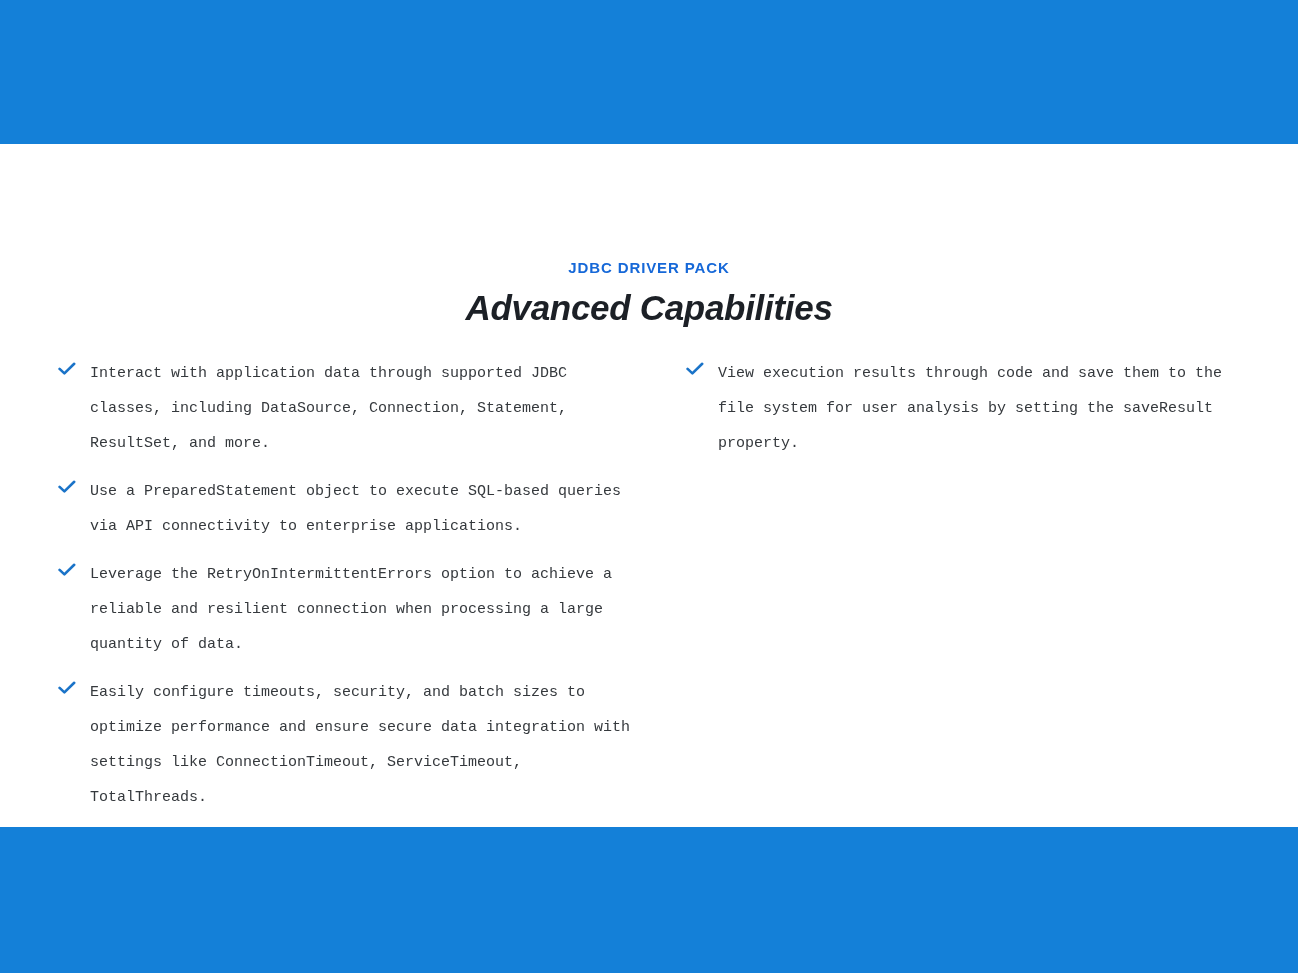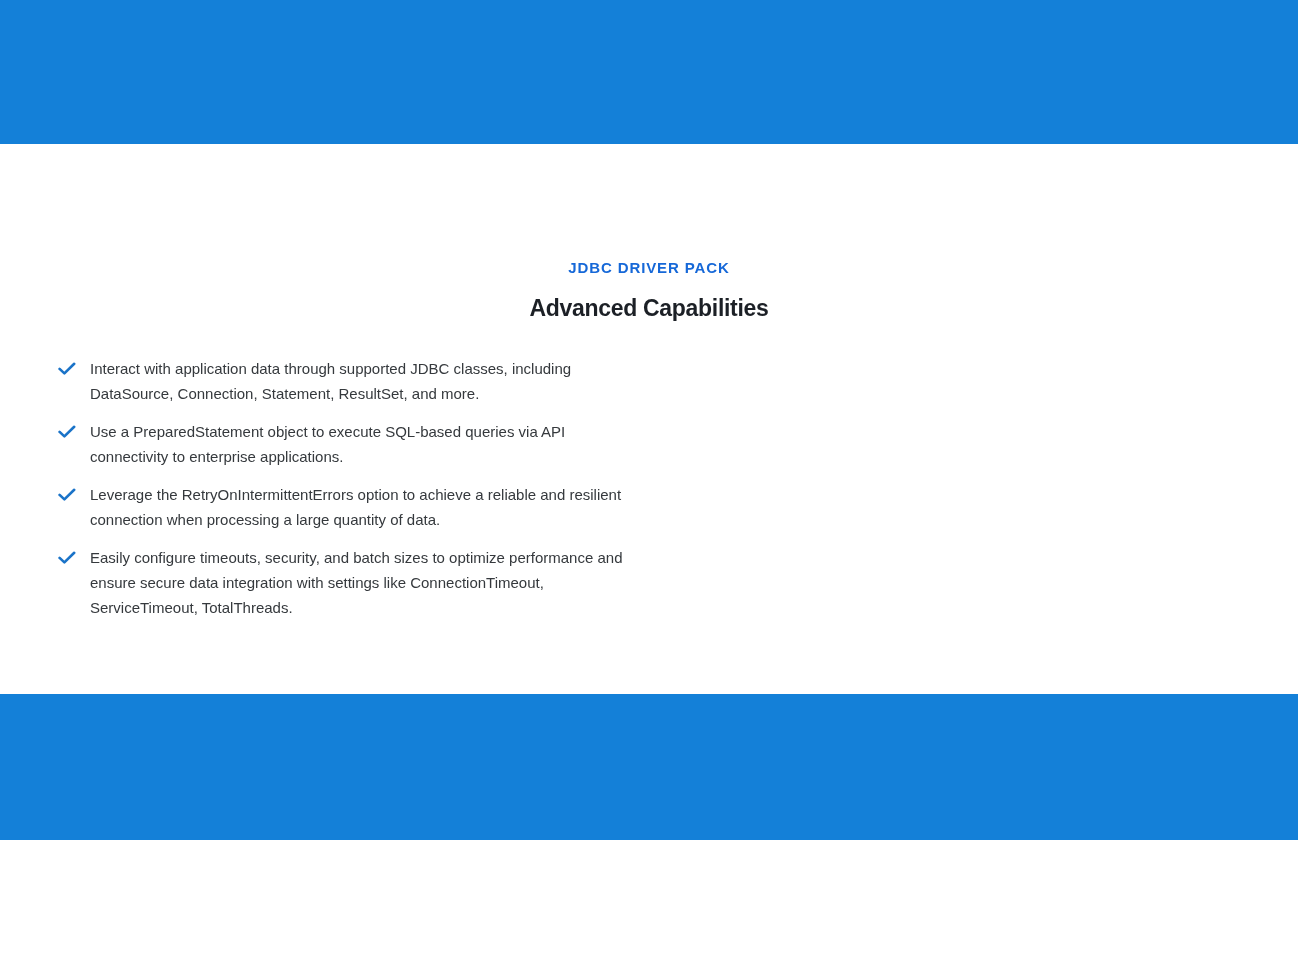--- a/index.html
+++ b/index.html
@@ -9,21 +9,21 @@
   body {
     width: 1298px;
     height: 973px;
     background: #ffffff;
     font-family: "Liberation Sans", sans-serif;
     overflow: hidden;
   }
   .page {
     position: relative;
     width: 1298px;
-    height: 840px;
+    height: 973px;
     background: #ffffff;
     display: flex;
     flex-direction: column;
   }
   .band {
     width: 100%;
     background: #1480d8;
     flex: 0 0 auto;
   }
   .band-top { height: 144px; }
@@ -41,26 +41,27 @@
   }
   .eyebrow {
     font-size: 15px;
     font-weight: bold;
     letter-spacing: 0.9px;
     color: #1668d8;
     line-height: 18px;
     margin: 0;
   }
   .title {
-    font-size: 23px;
+    font-size: 35px;
     font-weight: bold;
     color: #1c2026;
     line-height: 44px;
     letter-spacing: -0.3px;
     margin: 9px 0 0 0;
+    font-style: italic;
   }
 
   .columns {
     display: flex;
     margin-top: 26px;
     padding: 0 52px 0 58px;
     box-sizing: border-box;
     align-items: flex-start;
   }
   .col {
@@ -84,22 +85,23 @@
     margin-right: 14px;
     display: flex;
     align-items: center;
     justify-content: flex-start;
   }
   .check svg { display: block; }
 
   .bullet-text {
     flex: 1 1 auto;
     font-size: 15px;
-    line-height: 25px;
+    line-height: 35px;
     color: #35393d;
+    font-family: Liberation Mono, monospace;
   }
 </style>
 </head>
 <body>
 
 <div class="page">
 
   <div class="band band-top"></div>
 
   <div class="content">
@@ -140,20 +142,28 @@
           <span class="check">
             <svg width="18" height="14" viewBox="0 0 18 14">
                 <path d="M1.6 6.9 L6.4 11.4 L16.2 1.8" fill="none" stroke="#1a73c8" stroke-width="2.6" stroke-linecap="round" stroke-linejoin="round"></path>
               </svg>
           </span>
           <span class="bullet-text">Easily configure timeouts, security, and batch sizes to optimize performance and ensure secure data integration with settings like ConnectionTimeout, ServiceTimeout, TotalThreads.</span>
         </div>
       </div>
 
       <div class="col col-right">
+        <div class="bullet">
+          <span class="check">
+            <svg width="18" height="14" viewBox="0 0 18 14">
+                <path d="M1.6 6.9 L6.4 11.4 L16.2 1.8" fill="none" stroke="#1a73c8" stroke-width="2.6" stroke-linecap="round" stroke-linejoin="round"></path>
+              </svg>
+          </span>
+          <span class="bullet-text">View execution results through code and save them to the file system for user analysis by setting the saveResult property.</span>
+        </div>
       </div>
 
     </div>
   </div>
 
   <div class="band band-bottom"></div>
 
 </div>
 
 </body></html>

